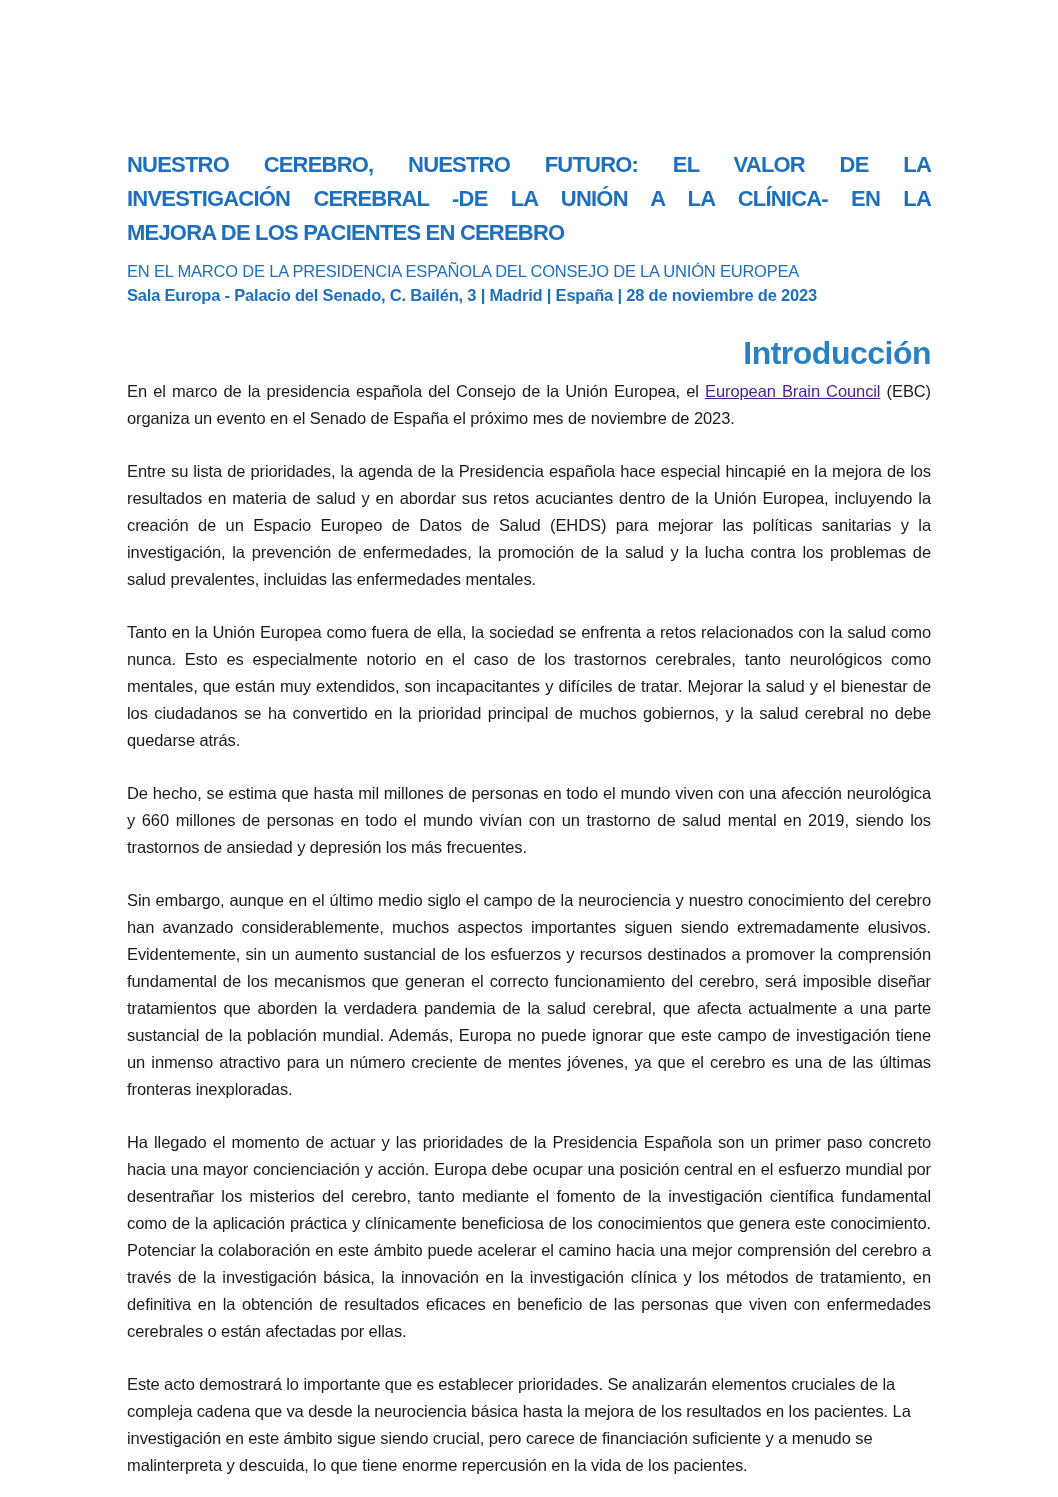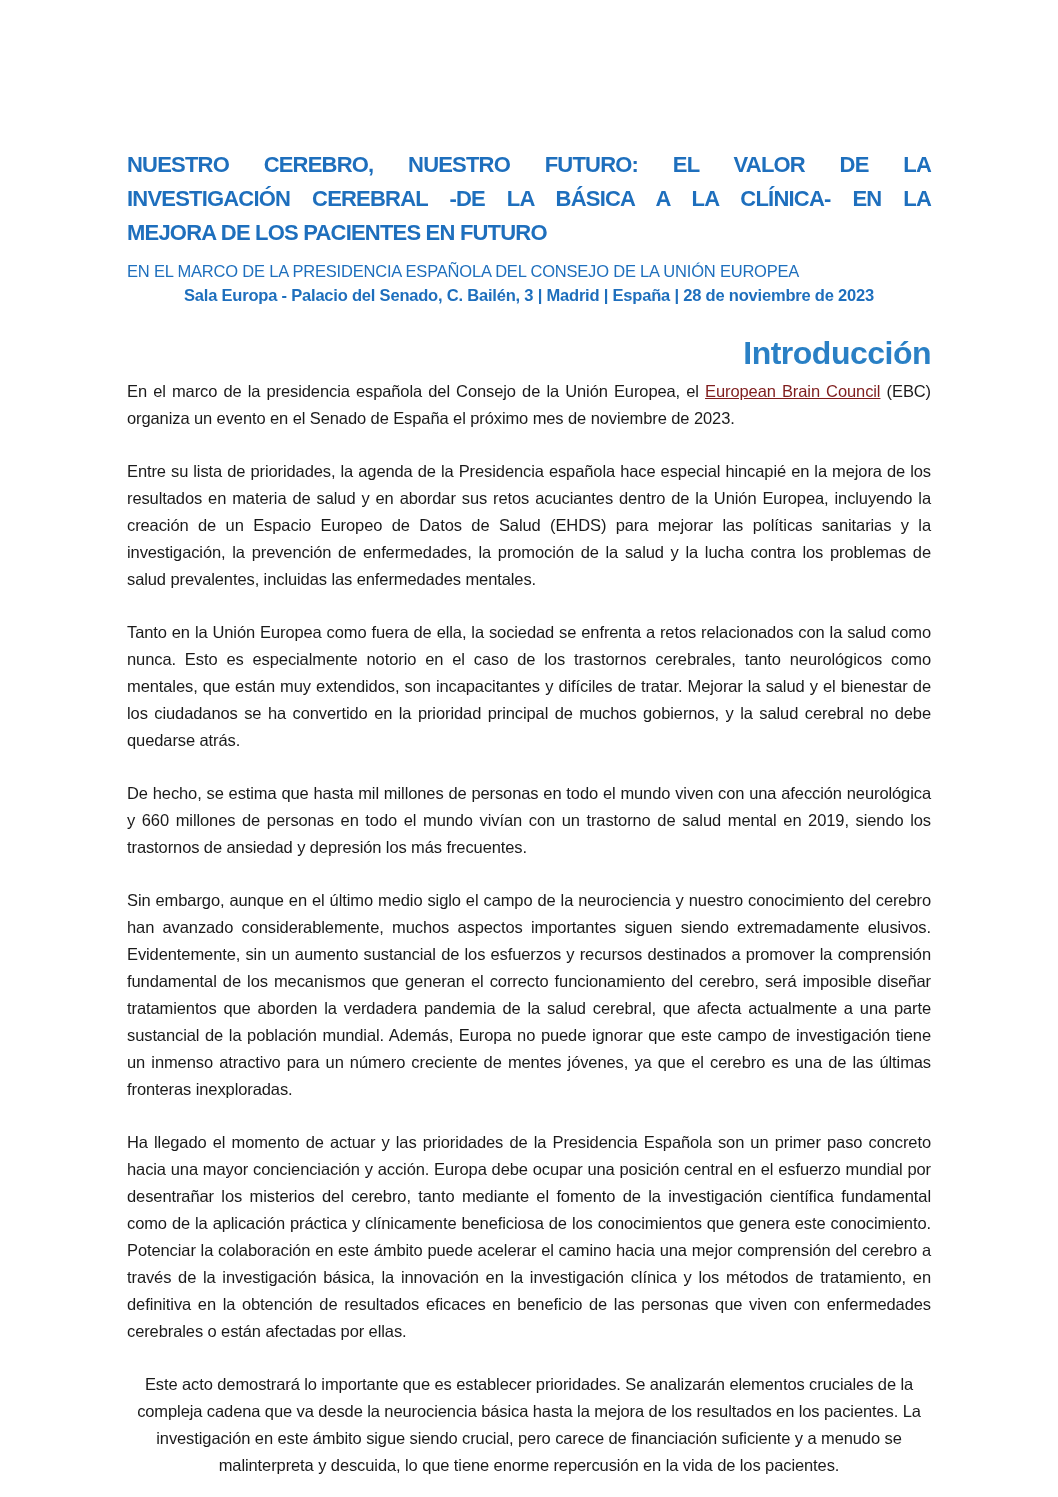--- a/index.html
+++ b/index.html
@@ -48,21 +48,20 @@
     color: #1e6fbd;
     margin: 0;
   }
   .doc-event {
     font-size: 16.5px;
     font-weight: bold;
     letter-spacing: -0.2px;
     line-height: 24px;
     color: #1e6fbd;
     margin: 0;
-    text-align: center;
   }
 
   
   .section-heading {
     font-size: 32px;
     font-weight: bold;
     letter-spacing: -0.5px;
     color: #2a80c5;
     line-height: 40px;
     margin: 26px 0 5px 0;
@@ -72,37 +71,37 @@
   
   .body-p {
     font-size: 16.5px;
     line-height: 27px;
     letter-spacing: -0.1px;
     text-align: justify;
     margin: 0 0 26px 0;
     color: #1a1a1a;
   }
   .body-p.align-left {
-    text-align: center;
+    text-align: left;
   }
   .doc-link {
-    color: #7f1d1d;
+    color: #4c1d95;
     text-decoration: underline;
     cursor: pointer;
   }
 </style>
 </head>
 <body>
 
 <div class="page">
 
   <div class="doc-title">
     <div class="title-line">NUESTRO CEREBRO, NUESTRO FUTURO: EL VALOR DE LA</div>
-    <div class="title-line">INVESTIGACIÓN CEREBRAL -DE LA BÁSICA A LA CLÍNICA- EN LA</div>
-    <div class="title-line last">MEJORA DE LOS PACIENTES EN FUTURO</div>
+    <div class="title-line">INVESTIGACIÓN CEREBRAL -DE LA UNIÓN A LA CLÍNICA- EN LA</div>
+    <div class="title-line last">MEJORA DE LOS PACIENTES EN CEREBRO</div>
   </div>
 
   <p class="doc-subtitle">EN EL MARCO DE LA PRESIDENCIA ESPAÑOLA DEL CONSEJO DE LA UNIÓN EUROPEA</p>
 
   <p class="doc-event">Sala Europa - Palacio del Senado, C. Bailén, 3 | Madrid | España | 28 de noviembre de 2023</p>
 
   <h1 class="section-heading">Introducción</h1>
 
   <p class="body-p"><span>En el marco de la presidencia española del Consejo de la Unión Europea, el </span><a class="doc-link">European Brain Council</a><span> (EBC) organiza un evento en el Senado de España el próximo mes de noviembre de 2023.</span></p>
 

